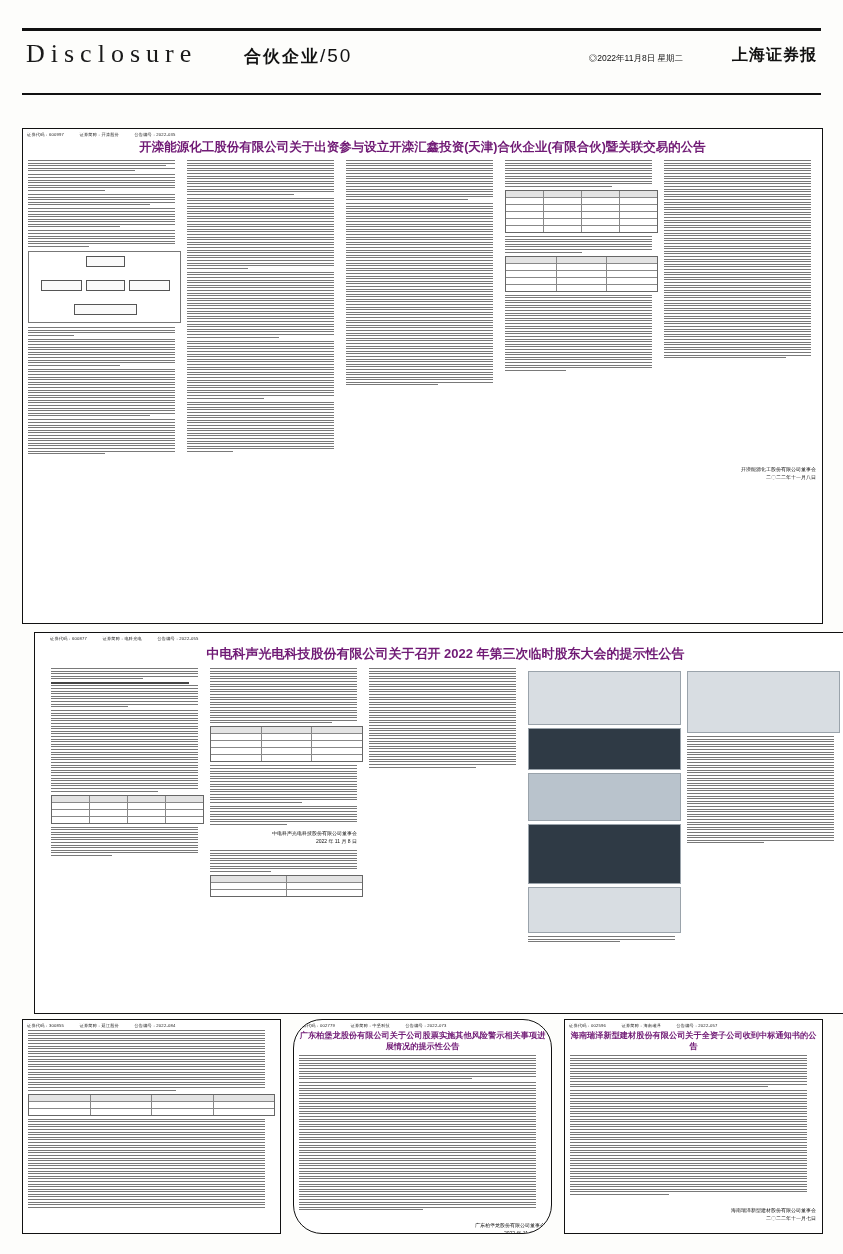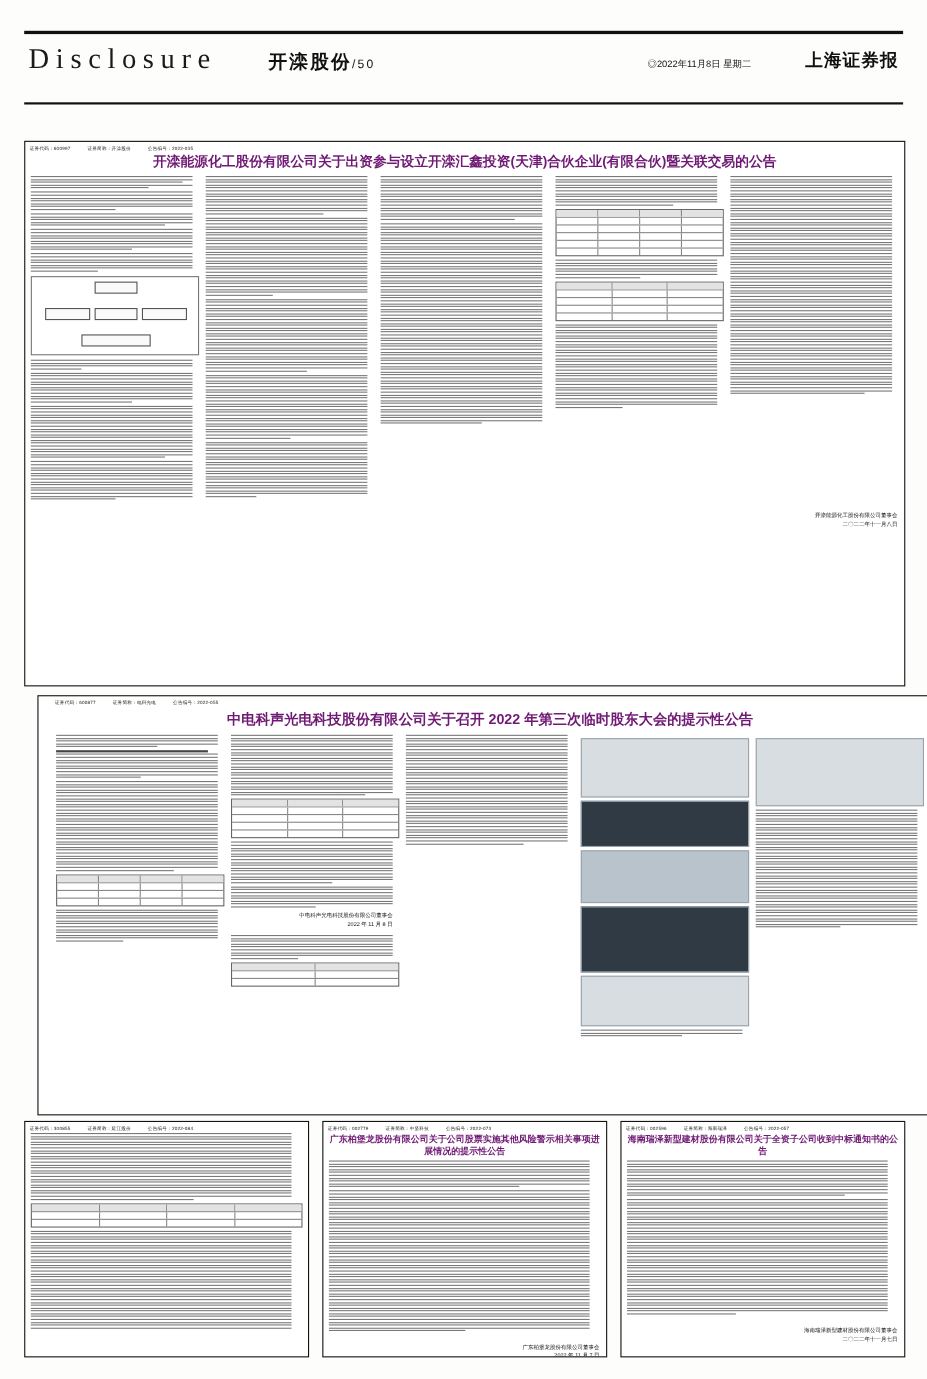--- a/index.html
+++ b/index.html
@@ -9,21 +9,21 @@
     margin:0 auto;overflow:hidden;
   }
   
   .masthead{position:absolute;left:22px;top:28px;width:799px;height:62px;border-top:3px solid #111;border-bottom:2px solid #111;}
   .mast-inner{position:relative;height:100%;}
   .disclosure{
     position:absolute;left:4px;top:8px;font-family:"Liberation Serif",serif;
     font-size:26px;letter-spacing:6px;color:#1a1a1a;font-weight:400;
   }
   .mast-cn{position:absolute;left:222px;top:14px;font-size:17px;font-weight:bold;color:#111;letter-spacing:2px;}
-  .mast-cn .slash{font-size:11px;font-weight:normal;}
+  .mast-cn .slash{font-size:19px;font-weight:normal;}
   .mast-date{position:absolute;right:138px;top:22px;font-size:8.5px;color:#111;margin-left:12px;}
   .mast-logo{position:absolute;right:4px;top:14px;font-size:16px;font-weight:bold;color:#111;letter-spacing:1px;font-family:"Liberation Serif",serif;}
 
   
   .box{position:absolute;border:1.5px solid #111;background:#fff;overflow:hidden;}
   .codeline{font-size:4.2px;color:#222;letter-spacing:.2px;margin:3px 0 2px 4px;}
   .codeline span{margin-right:14px;}
   .headline{text-align:center;font-weight:bold;color:#701a75;font-family:"Liberation Sans",sans-serif;}
   .h1{font-size:12.5px;line-height:16px;margin:2px 6px 5px;}
   .h2{font-size:13px;line-height:17px;margin:4px 6px 6px;}
@@ -52,21 +52,21 @@
 </style>
 </head>
 <body>
 
 <div id="page">
 
   <div class="masthead">
     <div class="mast-inner">
       <div class="disclosure">Disclosure</div>
       <div class="mast-cn">
-        <span>开滦股份</span><span class="slash">/50</span>
+        <span>合伙企业</span><span class="slash">/50</span>
       </div>
       <div class="mast-date">◎2022年11月8日 星期二</div>
       <div class="mast-logo">上海证券报</div>
     </div>
   </div>
 
   <div class="box" style="left:22px;top:128px;width:799px;height:494px;">
     <div class="codeline">
       <span>证券代码：600997</span>
       <span>证券简称：开滦股份</span>
@@ -1017,21 +1017,21 @@
             <div class="ln s96"></div>
             <div class="ln s96"></div>
             <div class="ln s96"></div>
             <div class="ln s96"></div>
           </div>
       </div>
     </div>
 
   </div>
 
-  <div class="box" style="left:293px;top:1019px;width:257px;height:213px;">
+  <div class="box" style="left:293px;top:1019px;width:257px;height:213px;border-radius:29px;">
     <div class="codeline">
       <span>证券代码：002779</span>
       <span>证券简称：中坚科技</span>
       <span>公告编号：2022-073</span>
     </div>
     <div class="headline h3">广东柏堡龙股份有限公司关于公司股票实施其他风险警示相关事项进展情况的提示性公告</div>
     <div class="cols">
       <div class="col">
         <div class="para">
             <div class="ln s96"></div>

